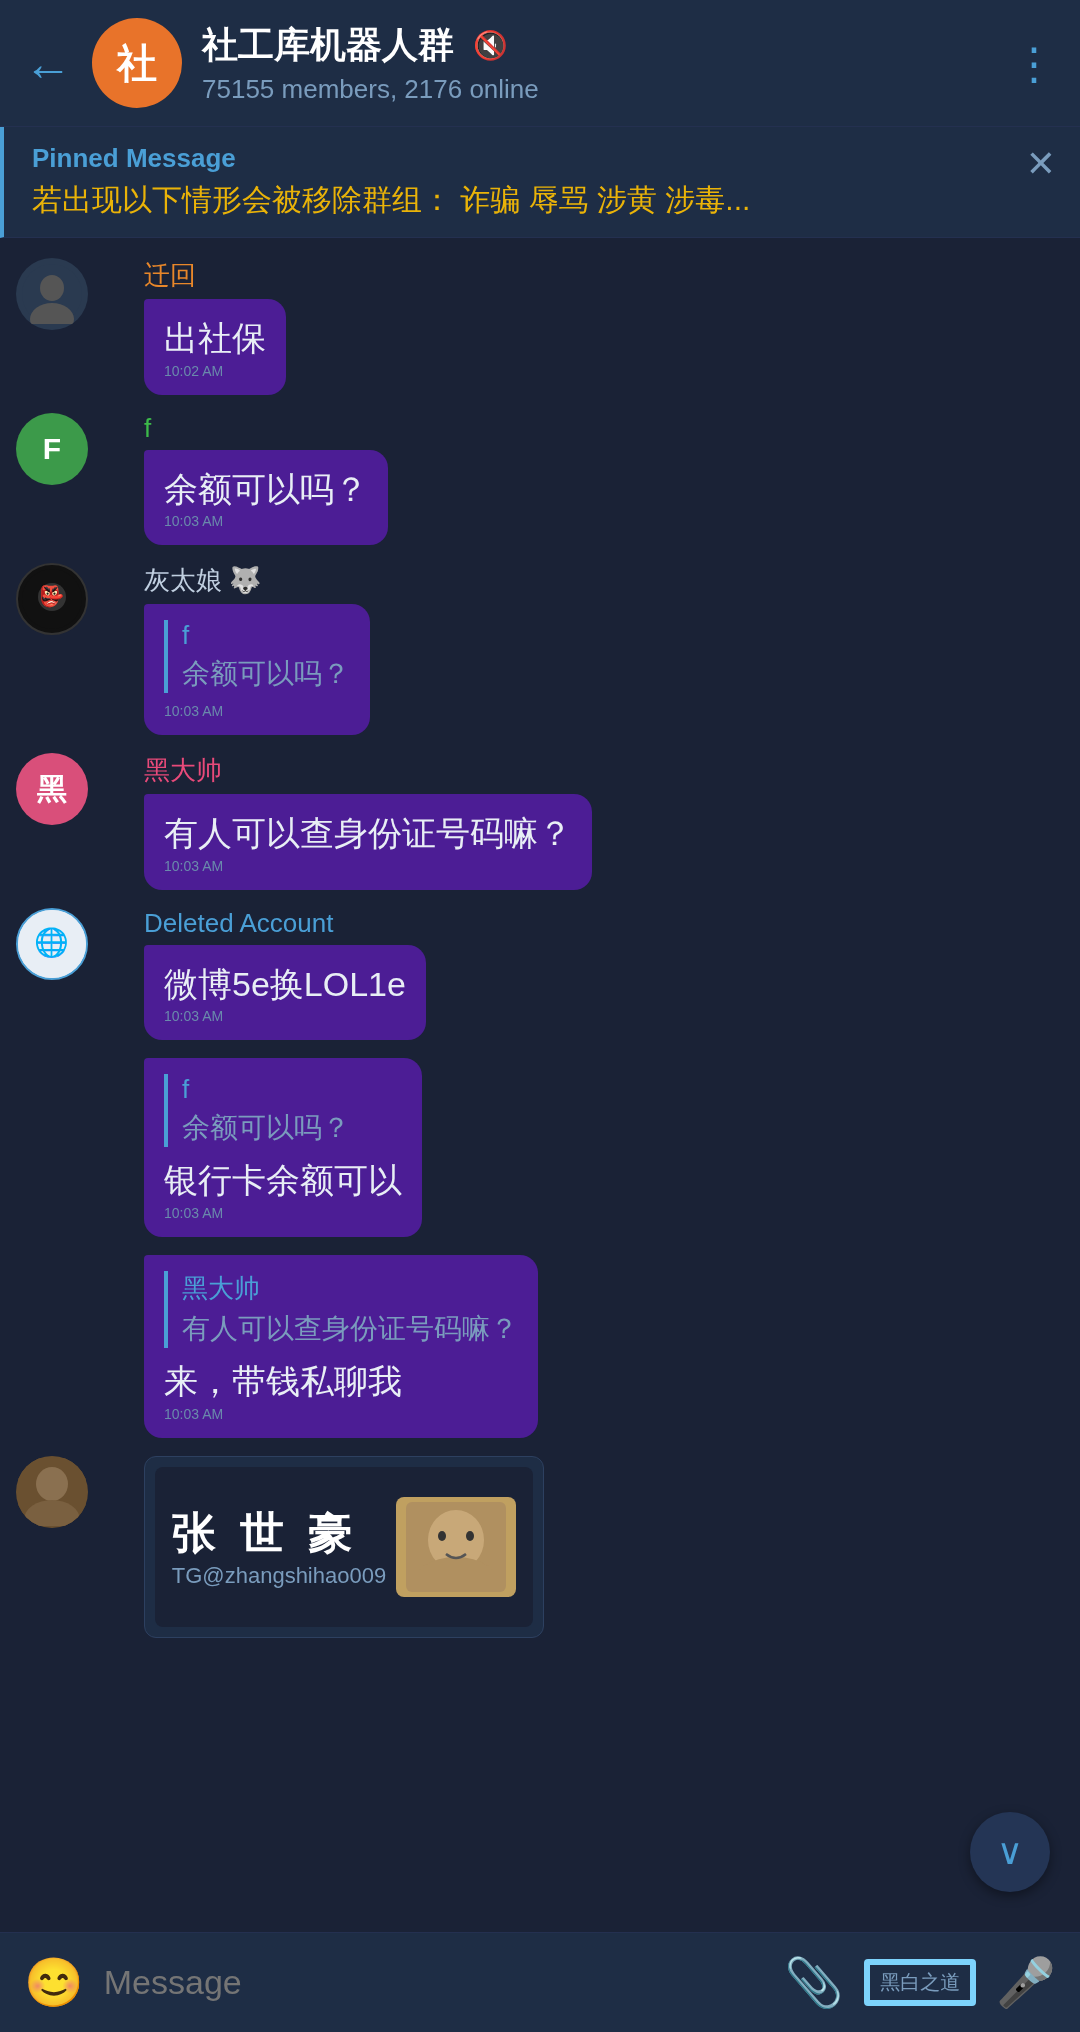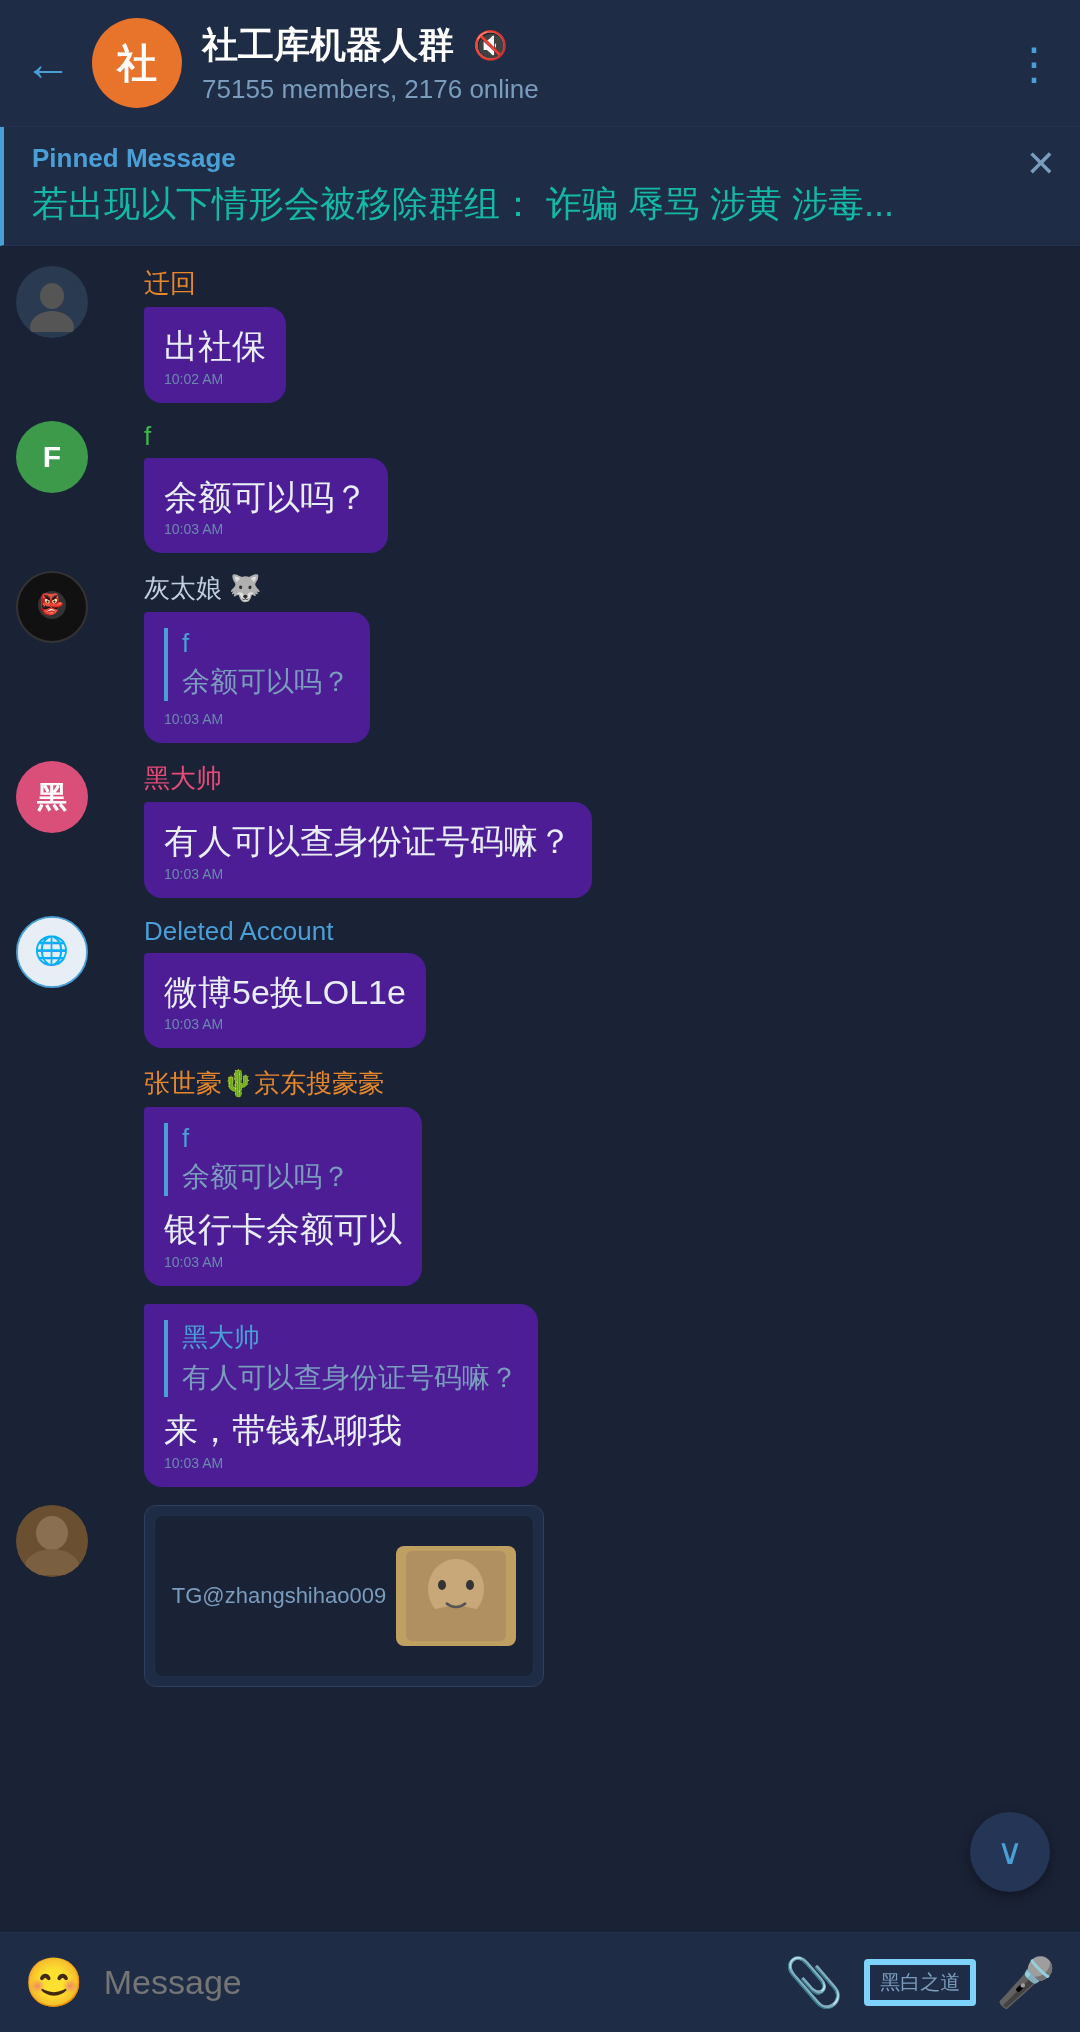--- a/index.html
+++ b/index.html
@@ -80,22 +80,22 @@
       border-bottom: 1px solid #243050;
     }
     .pinned-content {}
     .pinned-label {
       color: #4a9fd6;
       font-size: 26px;
       font-weight: bold;
       margin-bottom: 6px;
     }
     .pinned-text {
-      color: #14b8a6;
-      font-size: 36px;
+      color: #eab308;
+      font-size: 30px;
     }
     .pinned-close {
       color: #7a9cbd;
       font-size: 36px;
       cursor: pointer;
       padding-left: 20px;
       flex-shrink: 0;
     }
 
     
@@ -380,21 +380,20 @@
       <div class="bubble">
         <div class="bubble-text">微博5e换LOL1e</div>
         <div class="bubble-time">10:03 AM</div>
       </div>
     </div>
   </div>
 
   <div class="message-row">
     <div class="avatar" style="background:#1a2236; visibility:hidden;"></div>
     <div class="bubble-col">
-      <div class="sender-name zhangshihao">张世豪🌵京东搜豪豪</div>
       <div class="bubble">
         <div class="quote-block">
           <div class="quote-sender">f</div>
           <div class="quote-text">余额可以吗？</div>
         </div>
         <div class="bubble-text">银行卡余额可以</div>
         <div class="bubble-time">10:03 AM</div>
       </div>
     </div>
   </div>
@@ -419,20 +418,21 @@
         <rect width="68" height="68" fill="#6a5030"></rect>
         <ellipse cx="34" cy="26" rx="16" ry="17" fill="#8a7050"></ellipse>
         <ellipse cx="34" cy="62" rx="28" ry="20" fill="#7a6040"></ellipse>
       </svg>
     </div>
     <div class="bubble-col">
       <div class="sticker-bubble">
         <div class="sticker-inner">
           <div style="display:flex;gap:10px;align-items:center;">
             <div style="flex:1;">
+              <div class="sticker-name-text">张 世 豪</div>
               <div class="sticker-sub">TG@zhangshihao009</div>
             </div>
             <div class="sticker-face">
               <svg width="100" height="90" viewBox="0 0 100 90">
                 <rect width="100" height="90" rx="6" fill="#b09060"></rect>
                 <ellipse cx="50" cy="38" rx="28" ry="30" fill="#c8a878"></ellipse>
                 <ellipse cx="50" cy="85" rx="45" ry="30" fill="#b09060"></ellipse>
                 <ellipse cx="36" cy="34" rx="4" ry="5" fill="#333"></ellipse>
                 <ellipse cx="64" cy="34" rx="4" ry="5" fill="#333"></ellipse>
                 <path d="M40 52 Q50 60 60 52" stroke="#555" stroke-width="2.5" fill="none"></path>

